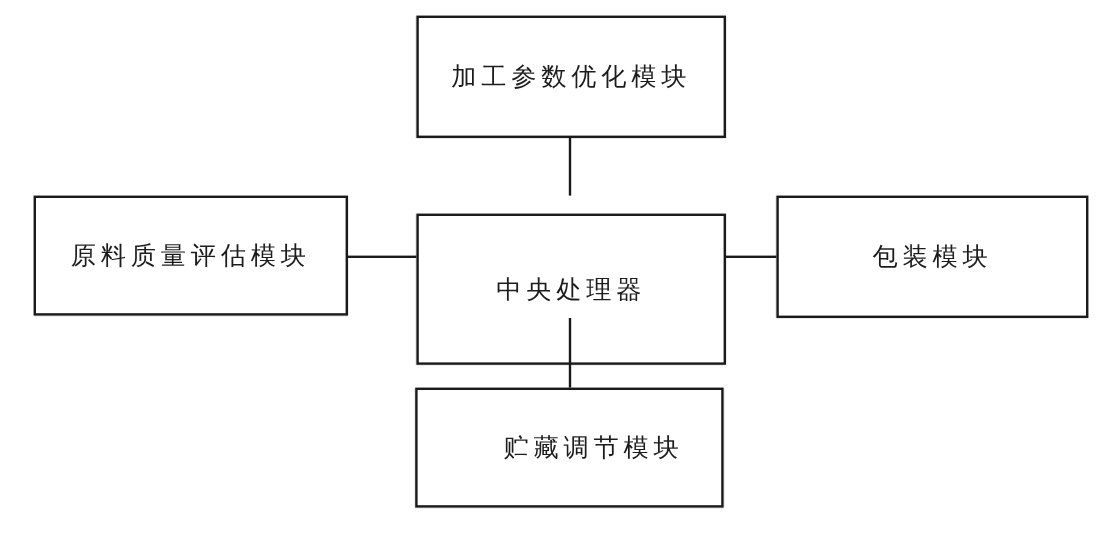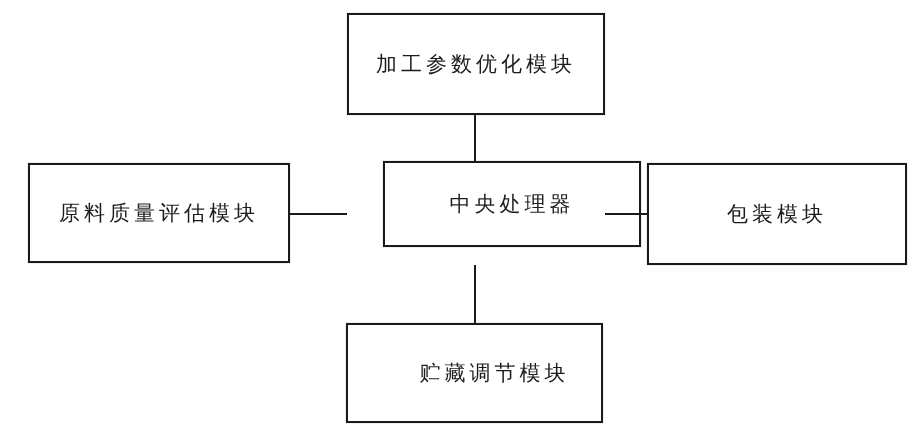--- a/index.html
+++ b/index.html
@@ -30,21 +30,21 @@
     font-size: 21px;
     letter-spacing: 4px;
     color: #1c1c1c;
     white-space: nowrap;
     text-align: center;
     font-weight: 500;
   }
   
   .node-top    { left: 347px; top: 13px;  width: 258px; height: 102px; }
   .node-left   { left: 28px;  top: 163px; width: 262px; height: 100px; }
-  .node-center { left: 347px; top: 161px; width: 258px; height: 86px; margin-left: 36px; }
+  .node-center { left: 347px; top: 178px; width: 258px; height: 126px; }
   .node-right  { left: 647px; top: 163px; width: 260px; height: 102px; }
   .node-bottom { left: 346px; top: 323px; width: 257px; height: 100px; padding-left: 40px; }
   
   .connector {
     position: absolute;
     background: #1a1a1a;
   }
   .conn-top-center    { left: 474px; top: 115px; width: 2px;  height: 48px; }
   .conn-center-bottom { left: 474px; top: 265px; width: 2px;  height: 58px; }
   .conn-left-center   { left: 290px; top: 213px; width: 57px; height: 2px; }

